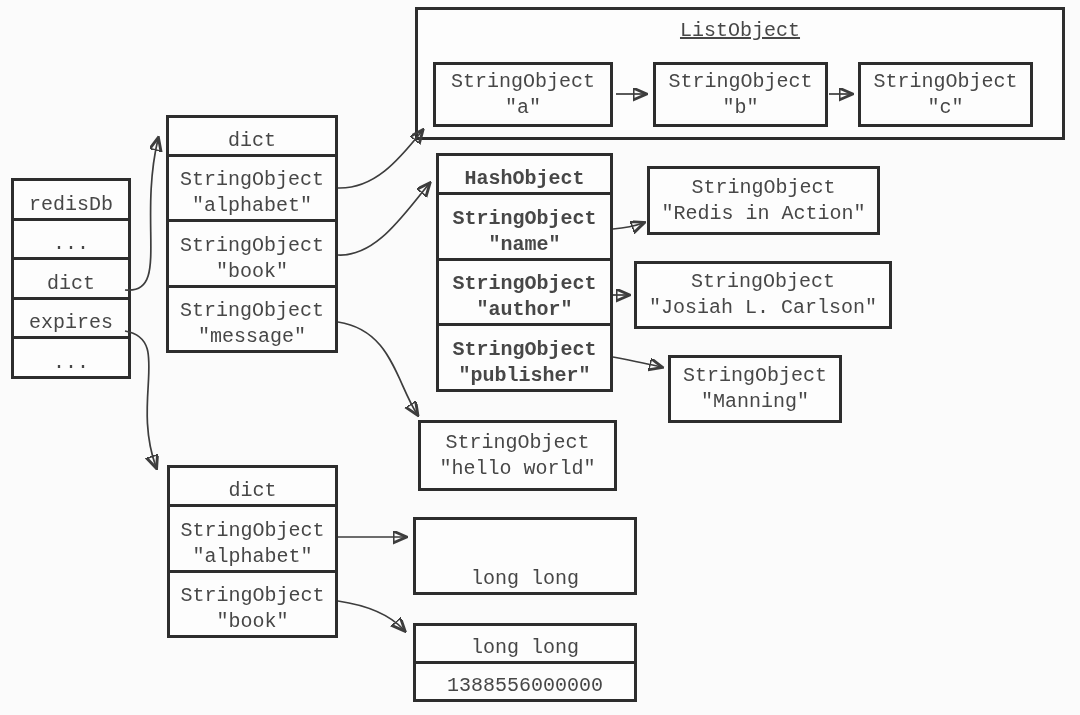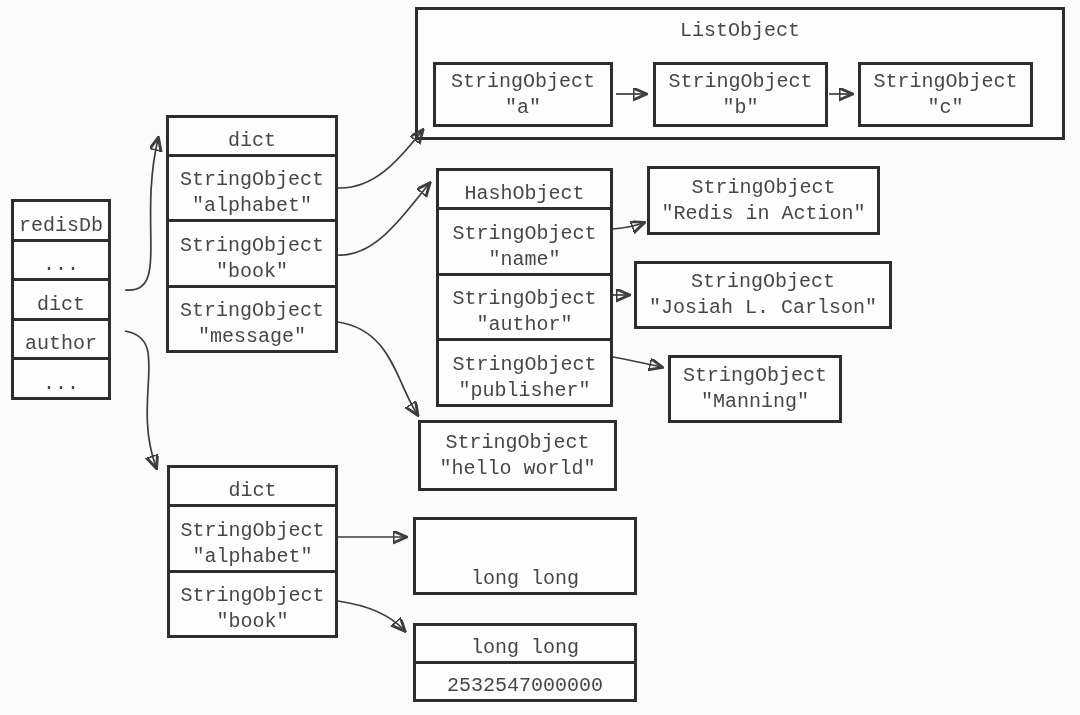--- a/index.html
+++ b/index.html
@@ -19,42 +19,42 @@
     line-height:1.3;text-align:center;white-space:nowrap;
   }
   .trow.first{border-top:none;}
   .titlerow{flex:0 0 36px;}
   .vbox{
     position:absolute;border:3px solid #2d2d2d;background:#fdfdfd;
     display:flex;flex-direction:column;align-items:center;justify-content:center;
     line-height:1.3;text-align:center;box-sizing:border-box;white-space:nowrap;
   }
   .container-title{
-    position:absolute;left:0;right:0;top:9px;text-align:center;
+    position:absolute;left:0;right:0;top:9px;text-align:center;text-decoration:underline;
   }
   svg.arrows{position:absolute;left:0;top:0;pointer-events:none;}
   svg.arrows path{fill:none;stroke:#3d3d3d;stroke-width:1.7;}
 </style>
 </head>
 <body>
 
 <div class="stage">
 
-  <div class="tbox" style="left:11px;top:199px;width:100px;height:201px;">
+  <div class="tbox" style="left:11px;top:178px;width:120px;height:201px;">
     <div class="trow first">
         <span>redisDb</span>
       </div>
     <div class="trow">
         <span>...</span>
       </div>
     <div class="trow">
         <span>dict</span>
       </div>
     <div class="trow">
-        <span>author</span>
+        <span>expires</span>
       </div>
     <div class="trow">
         <span>...</span>
       </div>
   </div>
 
   <div class="tbox" style="left:166px;top:115px;width:172px;height:238px;">
     <div class="trow first titlerow">
         <span>dict</span>
       </div>
@@ -81,21 +81,21 @@
   </div>
   <div class="vbox" style="left:653px;top:62px;width:175px;height:65px;">
     <span>StringObject</span>
     <span>"b"</span>
   </div>
   <div class="vbox" style="left:858px;top:62px;width:175px;height:65px;">
     <span>StringObject</span>
     <span>"c"</span>
   </div>
 
-  <div class="tbox" style="left:436px;top:168px;width:177px;height:239px;">
+  <div class="tbox" style="left:436px;top:153px;width:177px;height:239px;font-weight:bold;">
     <div class="trow first titlerow">
         <span>HashObject</span>
       </div>
     <div class="trow">
       <span>StringObject</span>
       <span>"name"</span>
     </div>
     <div class="trow">
       <span>StringObject</span>
       <span>"author"</span>
@@ -141,21 +141,21 @@
   <div class="tbox" style="left:413px;top:517px;width:224px;height:78px;">
     <div class="trow first">
         <span>long long</span>
       </div>
   </div>
   <div class="tbox" style="left:413px;top:623px;width:224px;height:79px;">
     <div class="trow first">
         <span>long long</span>
       </div>
     <div class="trow">
-        <span>2532547000000</span>
+        <span>1388556000000</span>
       </div>
   </div>
 
   <svg class="arrows" width="1080" height="715" viewBox="0 0 1080 715">
     <defs>
       <marker id="ah" markerWidth="9" markerHeight="8" refX="7" refY="3.5" orient="auto">
         <path d="M0,0 L8,3.5 L0,7 Z" fill="#3d3d3d" stroke="none"></path>
       </marker>
     </defs>
     <path d="M125,290 C170,295 138,224 158,139" marker-end="url(#ah)"></path>

